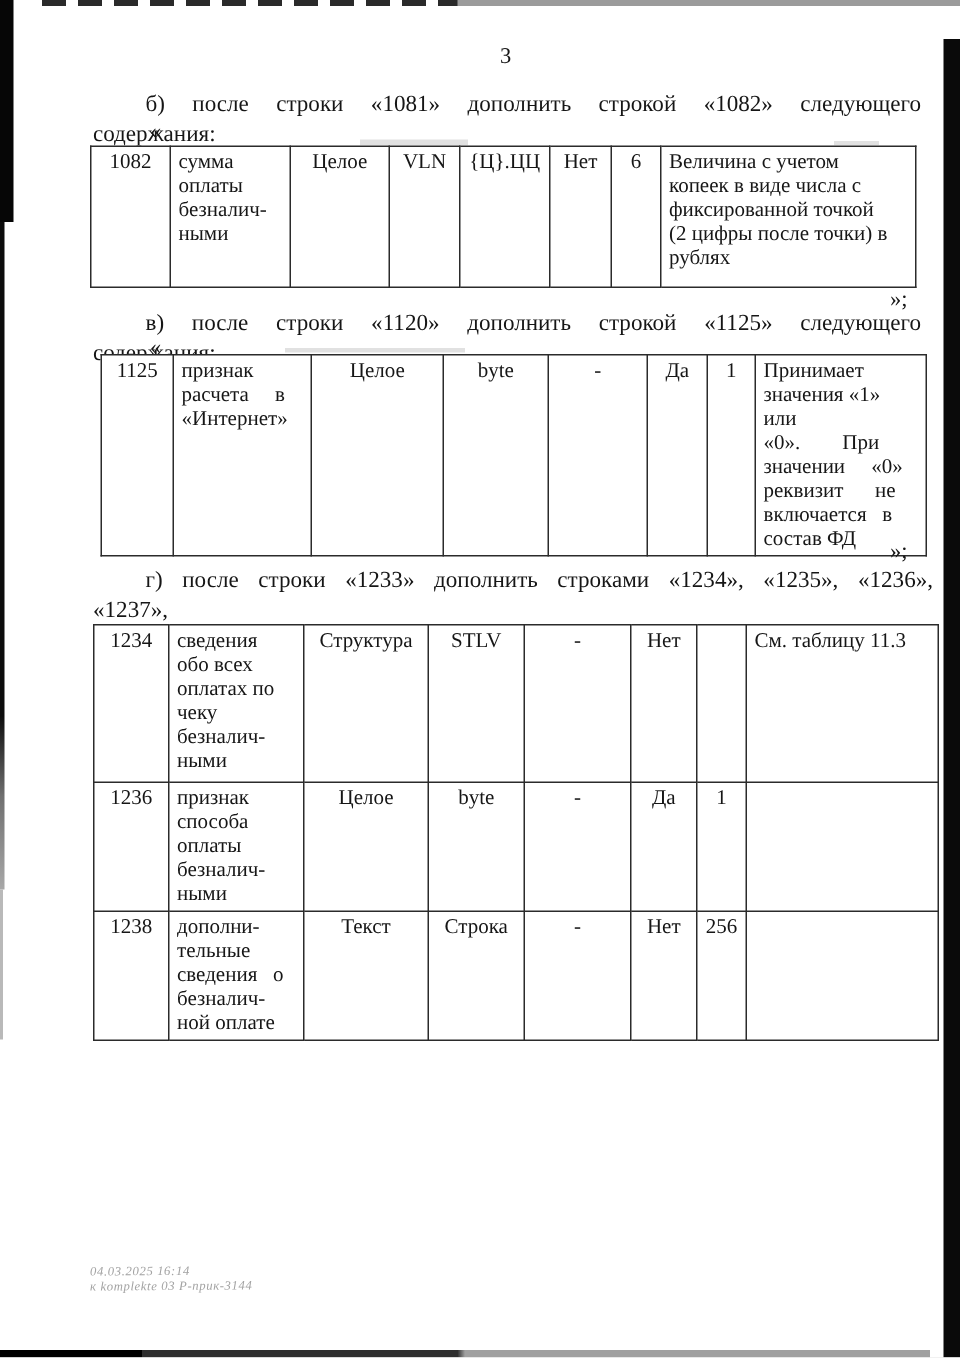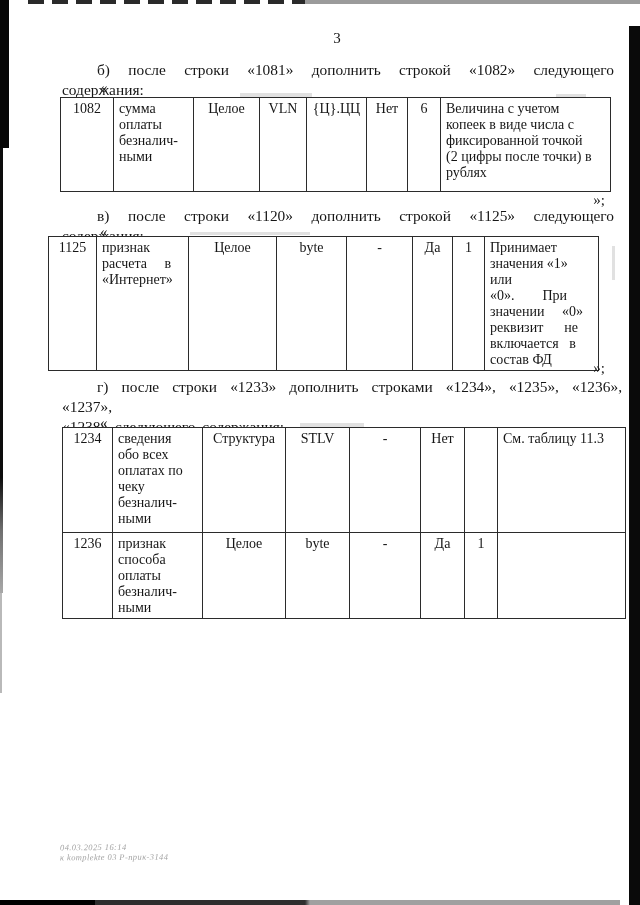--- a/index.html
+++ b/index.html
@@ -37,22 +37,22 @@
   .oq-b { top:80px; } .oq-v { top:224px; } .oq-g { top:415px; }
   .cquote { position:absolute; left:62px; width:543px; text-align:right; font-size:15px; }
   .cq-b { top:192px; } .cq-v { top:360px; }
 
   
   table { position:absolute; border-collapse:collapse; table-layout:fixed; background:#fff; }
   td { border:1px solid #2b2b2b; vertical-align:top; padding:3px 5px 2px 5px;
        font-size:14px; line-height:16px; white-space:pre-line; overflow:hidden; }
   .ctr { text-align:center; }
   .t1 { left:60px; top:97px;  width:550px; }
-  .t2 { left:48px; top:236px; width:550px; }
-  .t3 { left:62px; top:427px; width:563px; }
+  .t2 { left:67px; top:236px; width:550px; }
+  .t3 { left:62px; top:416px; width:563px; }
   .t1 tr { height:94px; }
   .t2 tr { height:122px; }
   .t3 .r0 { height:105px; } .t3 .r1 { height:72px; } .t3 .r2 { height:86px;padding-left:26px; }
   .t3 .r3 { height:68px; }  .t3 .r4 { height:86px; }
 
   
   .stamp { position:absolute; left:60px; top:842px; font-size:8.5px; line-height:10px;
            font-style:italic; color:#a3a3a3; letter-spacing:.4px;
            transform:rotate(-.4deg); font-family:"Liberation Serif",serif; }
 </style>
@@ -184,20 +184,34 @@
 оплаты
 безналич-
 ными</td>
       <td class="ctr">Целое</td>
       <td class="ctr">byte</td>
       <td class="ctr">-</td>
       <td class="ctr">Да</td>
       <td class="ctr">1</td>
       <td></td>
     </tr>
+    <tr class="r4">
+      <td class="ctr">1238</td>
+      <td>дополни-
+тельные
+сведения&nbsp;&nbsp;&nbsp;о
+безналич-
+ной оплате</td>
+      <td class="ctr">Текст</td>
+      <td class="ctr">Строка</td>
+      <td class="ctr">-</td>
+      <td class="ctr">Нет</td>
+      <td class="ctr">256</td>
+      <td></td>
+    </tr>
   </tbody>
     </table>
 
   <div class="stamp">
     <div>04.03.2025 16:14</div>
     <div>к komplekte 03 Р-прик-3144</div>
   </div>
 
 </div>
 

